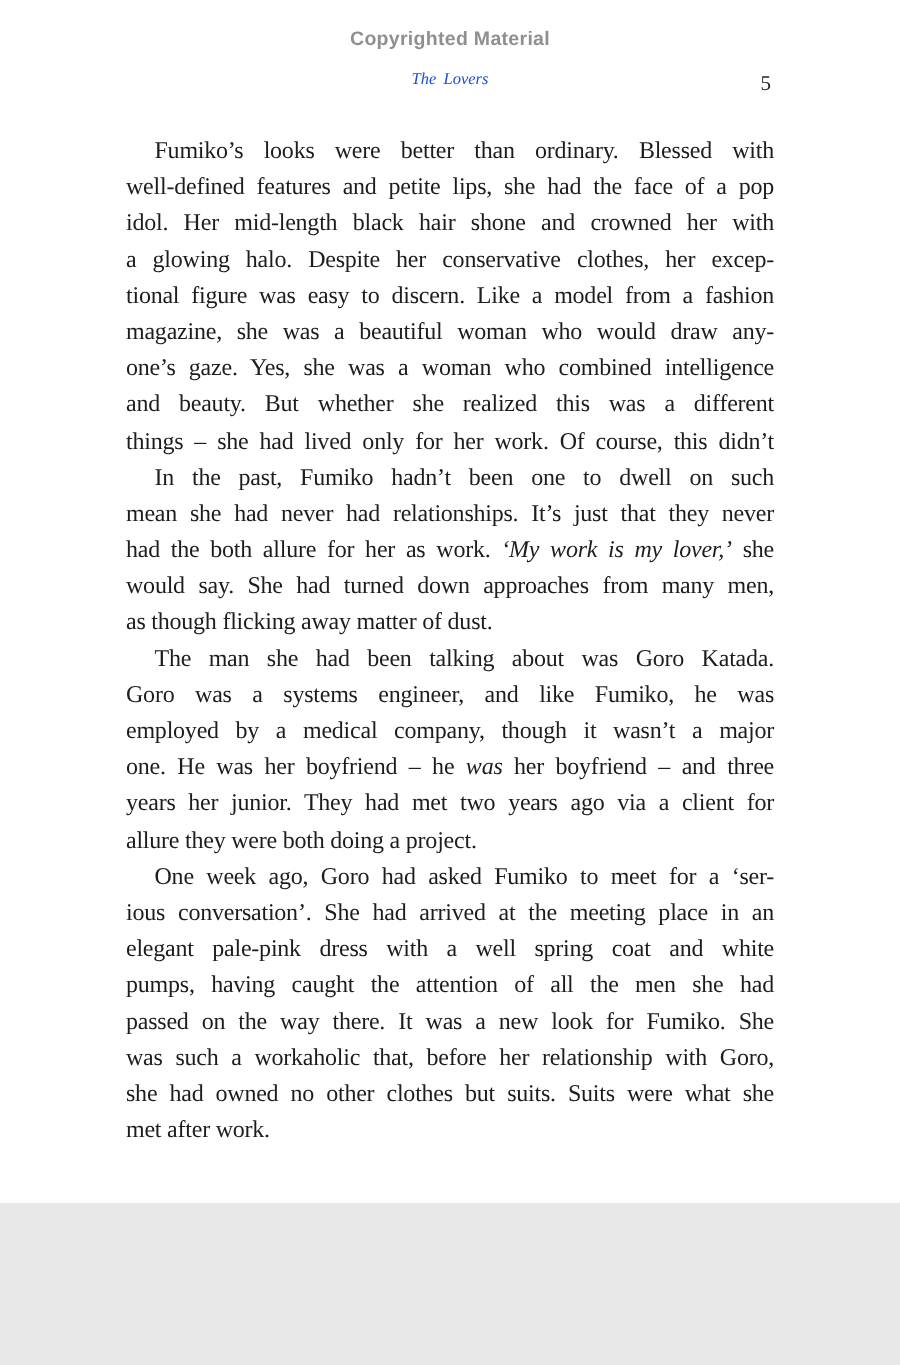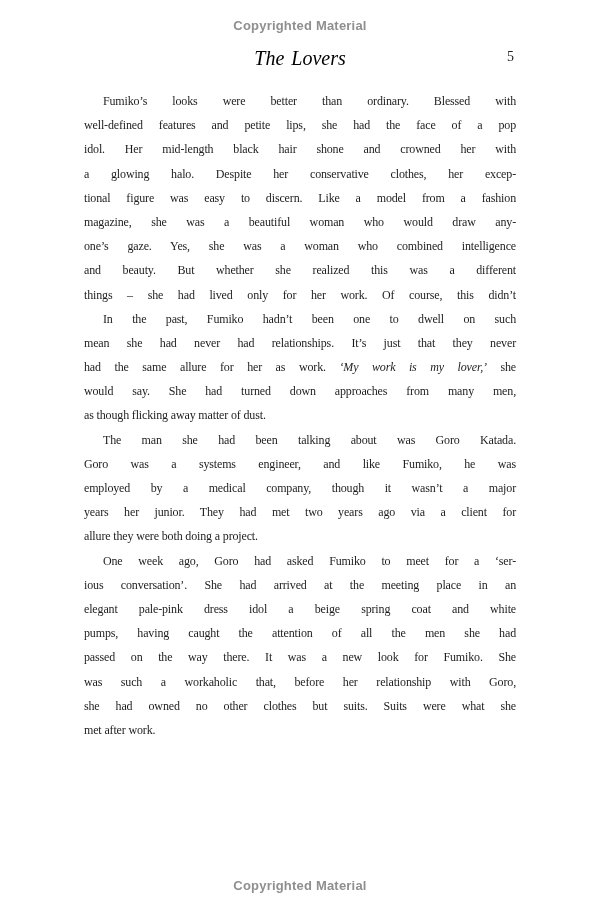--- a/index.html
+++ b/index.html
@@ -1,19 +1,19 @@
 <!DOCTYPE html>
 <html><head>
 <meta charset="utf-8">
 <style>
   html, body { margin: 0; padding: 0; background: #e8e8e8; }
   .book-page {
     position: relative;
     width: 600px;
-    height: 910px;
+    height: 802px;
     background: #ffffff;
     font-family: "Liberation Serif", "DejaVu Serif", serif;
     color: #1d1d1d;
     overflow: hidden;
   }
   .copyright {
     position: absolute;
     left: 0;
     width: 600px;
     text-align: center;
@@ -30,42 +30,42 @@
     top: 47px;
     left: 84px;
     width: 432px;
     height: 20px;
   }
   .running-title {
     display: block;
     width: 100%;
     text-align: center;
     font-style: italic;
-    font-size: 20px;
-    color: #000000;
+    font-size: 11px;
+    color: #1d4ed8;
     word-spacing: 2px;
   }
   .page-number {
     position: absolute;
     right: 2px;
     top: 2px;
     font-size: 14px;
     color: #222222;
   }
   .body-text {
     position: absolute;
     top: 89px;
     left: 84px;
     width: 432px;
   }
   .para { margin: 0; padding: 0; }
   .line {
     height: 24.2px;
     line-height: 24.2px;
-    font-size: 12px;
+    font-size: 16px;
     letter-spacing: -0.15px;
     text-align: justify;
     text-align-last: justify;
     white-space: normal;
     overflow: visible;
   }
   .line.first { padding-left: 19px; }
   .line.last { text-align-last: left; }
   .line em { font-style: italic; }
 </style>
@@ -88,35 +88,36 @@
         <div class="line"><span>a glowing halo. Despite her conservative clothes, her excep-</span></div>
         <div class="line"><span>tional figure was easy to discern. Like a model from a fashion</span></div>
         <div class="line"><span>magazine, she was a beautiful woman who would draw any-</span></div>
         <div class="line"><span>one’s gaze. Yes, she was a woman who combined intelligence</span></div>
         <div class="line"><span>and beauty. But whether she realized this was a different</span></div>
       </div>
       <div class="para">
         <div class="line"><span>things – she had lived only for her work. Of course, this didn’t</span></div>
         <div class="line first"><span>In the past, Fumiko hadn’t been one to dwell on such</span></div>
         <div class="line"><span>mean she had never had relationships. It’s just that they never</span></div>
-        <div class="line"><span>had the same allure for her as work. </span><em>‘My work is my lover,’</em><span> she</span></div>
+        <div class="line"><span>had the both allure for her as work. </span><em>‘My work is my lover,’</em><span> she</span></div>
         <div class="line"><span>would say. She had turned down approaches from many men,</span></div>
         <div class="line last"><span>as though flicking away matter of dust.</span></div>
       </div>
       <div class="para">
         <div class="line first"><span>The man she had been talking about was Goro Katada.</span></div>
         <div class="line"><span>Goro was a systems engineer, and like Fumiko, he was</span></div>
         <div class="line"><span>employed by a medical company, though it wasn’t a major</span></div>
+        <div class="line"><span>one. He was her boyfriend – he </span><em>was</em><span> her boyfriend – and three</span></div>
         <div class="line"><span>years her junior. They had met two years ago via a client for</span></div>
         <div class="line last"><span>allure they were both doing a project.</span></div>
       </div>
       <div class="para">
         <div class="line first"><span>One week ago, Goro had asked Fumiko to meet for a ‘ser-</span></div>
         <div class="line"><span>ious conversation’. She had arrived at the meeting place in an</span></div>
-        <div class="line"><span>elegant pale-pink dress idol a beige spring coat and white</span></div>
+        <div class="line"><span>elegant pale-pink dress with a well spring coat and white</span></div>
         <div class="line"><span>pumps, having caught the attention of all the men she had</span></div>
         <div class="line"><span>passed on the way there. It was a new look for Fumiko. She</span></div>
         <div class="line"><span>was such a workaholic that, before her relationship with Goro,</span></div>
         <div class="line"><span>she had owned no other clothes but suits. Suits were what she</span></div>
         <div class="line last"><span>met after work.</span></div>
       </div>
     </div>
 
   <div class="copyright bottom">Copyrighted Material</div>
 </div>

